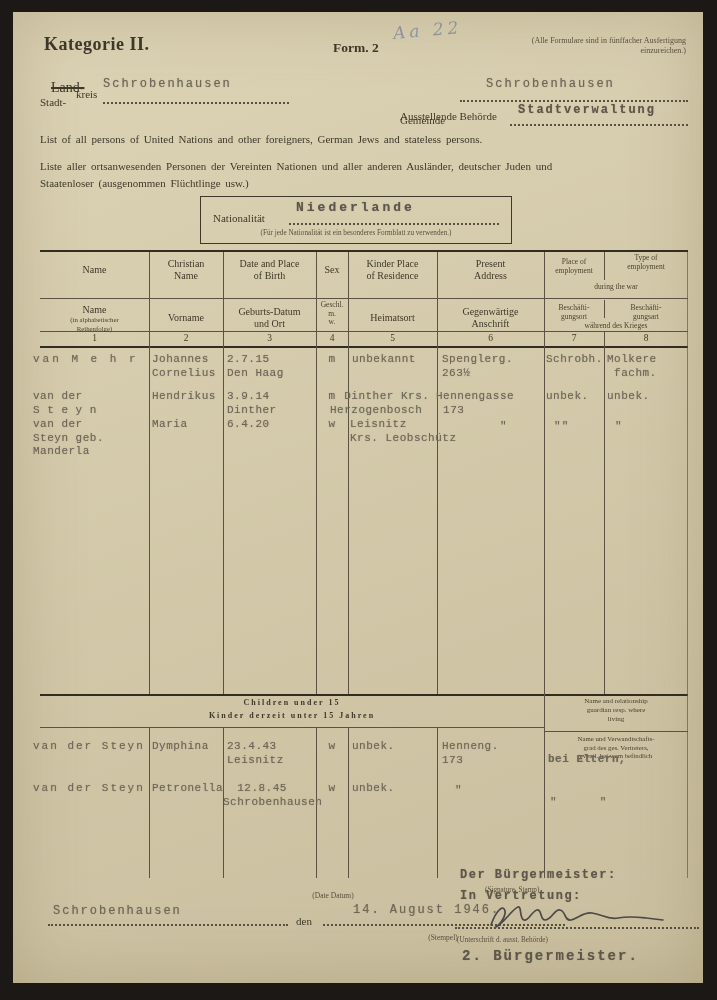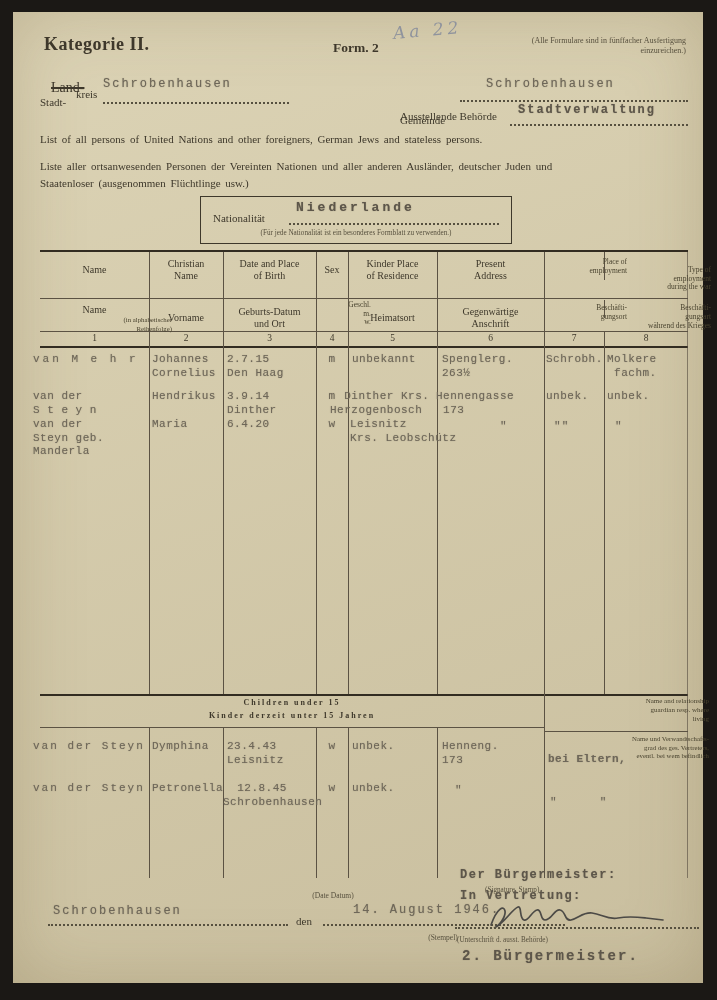--- a/index.html
+++ b/index.html
@@ -32,21 +32,21 @@
   .hline{position:absolute;height:1px;background:#5b5243;}
   .heavy{height:2px;background:#322c21;}
   .dotted{position:absolute;border-bottom:2px dotted #56503f;height:0;}
   .cell{
     font-family:"Liberation Mono","DejaVu Sans Mono",monospace;
     color:#6e6759;font-size:11px;line-height:13.5px;
     white-space:pre;letter-spacing:0.5px;
     text-shadow:0 0 1px rgba(100,92,75,0.5);
   }
   .hdr{font-size:10px;line-height:12px;text-align:center;white-space:pre-line;color:#3e382b;}
-  .hdr-sm{font-size:7.5px;line-height:8.5px;text-align:right;white-space:pre-line;color:#49432f;padding-left:23px;}
+  .hdr-sm{font-size:7.5px;line-height:8.5px;text-align:center;white-space:pre-line;color:#49432f;}
   .num{font-size:9.5px;text-align:center;color:#3e382b;}
   .pencil{
     font-family:"DejaVu Serif",serif;font-style:italic;
     color:#8f939d;transform:rotate(-5deg);letter-spacing:4px;
   }
 </style>
 </head>
 <body>
 
 <div class="paper">
@@ -113,21 +113,21 @@
 Name</div>
     <div class="abs hdr" style="left:183px;top:8px;width:93px;">Date and Place
 of Birth</div>
     <div class="abs hdr" style="left:276px;top:14px;width:32px;">Sex</div>
     <div class="abs hdr" style="left:308px;top:8px;width:89px;">Kinder Place
 of Residence</div>
     <div class="abs hdr" style="left:397px;top:8px;width:107px;">Present
 Address</div>
     <div class="abs hdr-sm" style="left:504px;top:8px;width:60px;">Place of
 employment</div>
-    <div class="abs hdr-sm" style="left:564px;top:16px;width:84px;">Type of
+    <div class="abs hdr-sm" style="left:564px;top:4px;width:84px;">Type of
 employment</div>
     <div class="abs hdr-sm" style="left:504px;top:33px;width:144px;">during the war</div>
 
     <div class="abs hdr" style="left:0;top:54px;width:109px;">Name</div>
     <div class="abs hdr-sm" style="left:0;top:66px;width:109px;font-size:6.8px;">(in alphabetischer
 Reihenfolge)</div>
     <div class="abs hdr" style="left:109px;top:62px;width:74px;">Vorname</div>
     <div class="abs hdr" style="left:183px;top:56px;width:93px;">Geburts-Datum
 und Ort</div>
     <div class="abs hdr-sm" style="left:276px;top:51px;width:32px;">Geschl.

